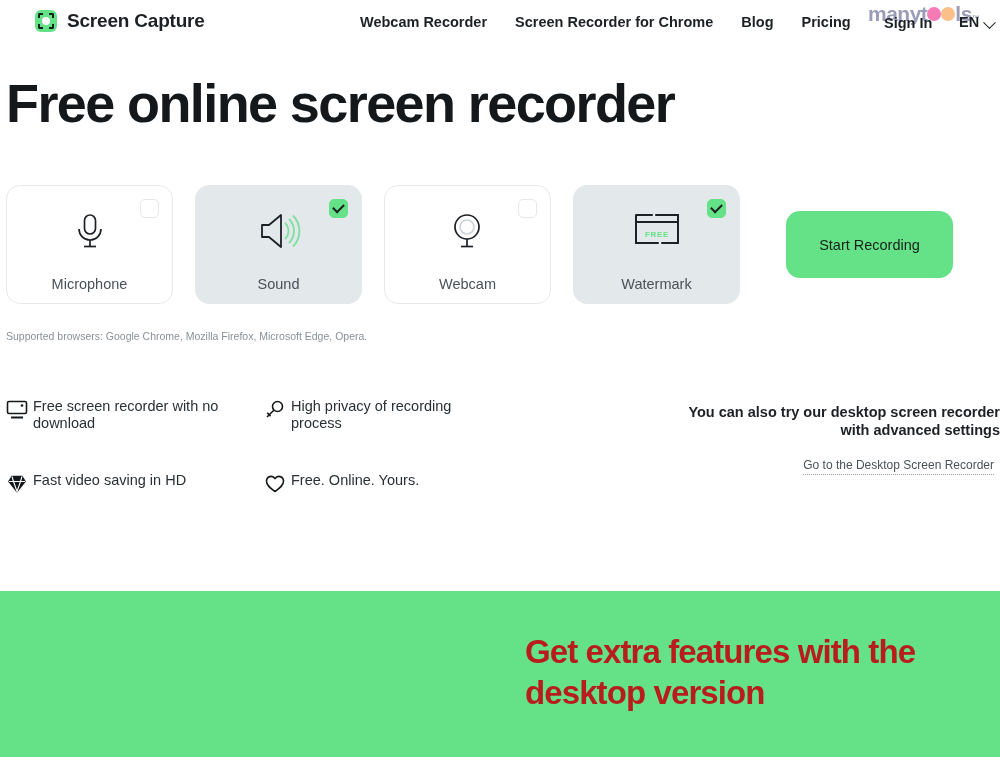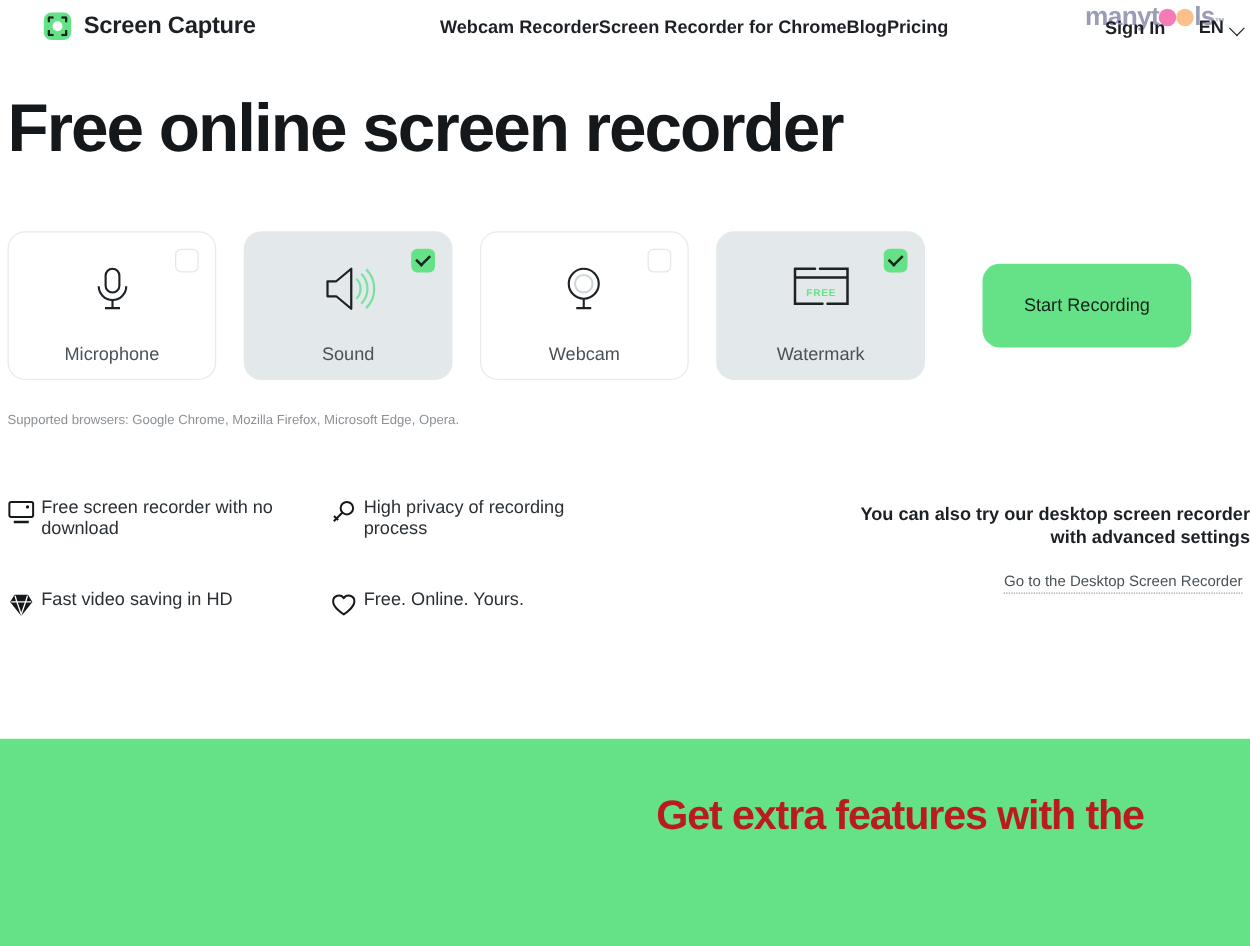--- a/index.html
+++ b/index.html
@@ -36,22 +36,22 @@
   }
   .logo-mark .br.tl { top: 3px; left: 3px; border-top-width: 2px; border-left-width: 2px; border-top-left-radius: 2px; }
   .logo-mark .br.tr { top: 3px; right: 3px; border-top-width: 2px; border-right-width: 2px; border-top-right-radius: 2px; }
   .logo-mark .br.bl { bottom: 3px; left: 3px; border-bottom-width: 2px; border-left-width: 2px; border-bottom-left-radius: 2px; }
   .logo-mark .br.br2 { bottom: 3px; right: 3px; border-bottom-width: 2px; border-right-width: 2px; border-bottom-right-radius: 2px; }
   .brand-name {
     font-size: 19px; font-weight: bold; letter-spacing: -0.2px; color: #1d2125;
   }
 
   .nav {
-    position: absolute; left: 352px; top: 14px;
-    display: flex; align-items: center; 
+    position: absolute; left: 360px; top: 14px;
+    display: flex; align-items: center; gap: 28px;
     font-size: 14.5px; font-weight: bold; color: #1d2125;
   }
   .nav a { text-decoration: none; color: inherit; white-space: nowrap; }
 
   .signin {
     position: absolute; left: 884px; top: 15px;
     font-size: 14.5px; font-weight: bold; color: #1d2125;
     text-decoration: none; white-space: nowrap;
   }
   .lang {
@@ -324,16 +324,17 @@
     <div class="pt">
       <span>You can also try our desktop screen recorder</span>
       <span class="l2">with advanced settings</span>
     </div>
     <a href="#" class="plink">Go to the Desktop Screen Recorder</a>
   </div>
 
   <div class="band">
     <div class="band-title">
       <div>Get extra features with the</div>
+      <div>desktop version</div>
     </div>
   </div>
 
 </div>
 
 </body></html>

